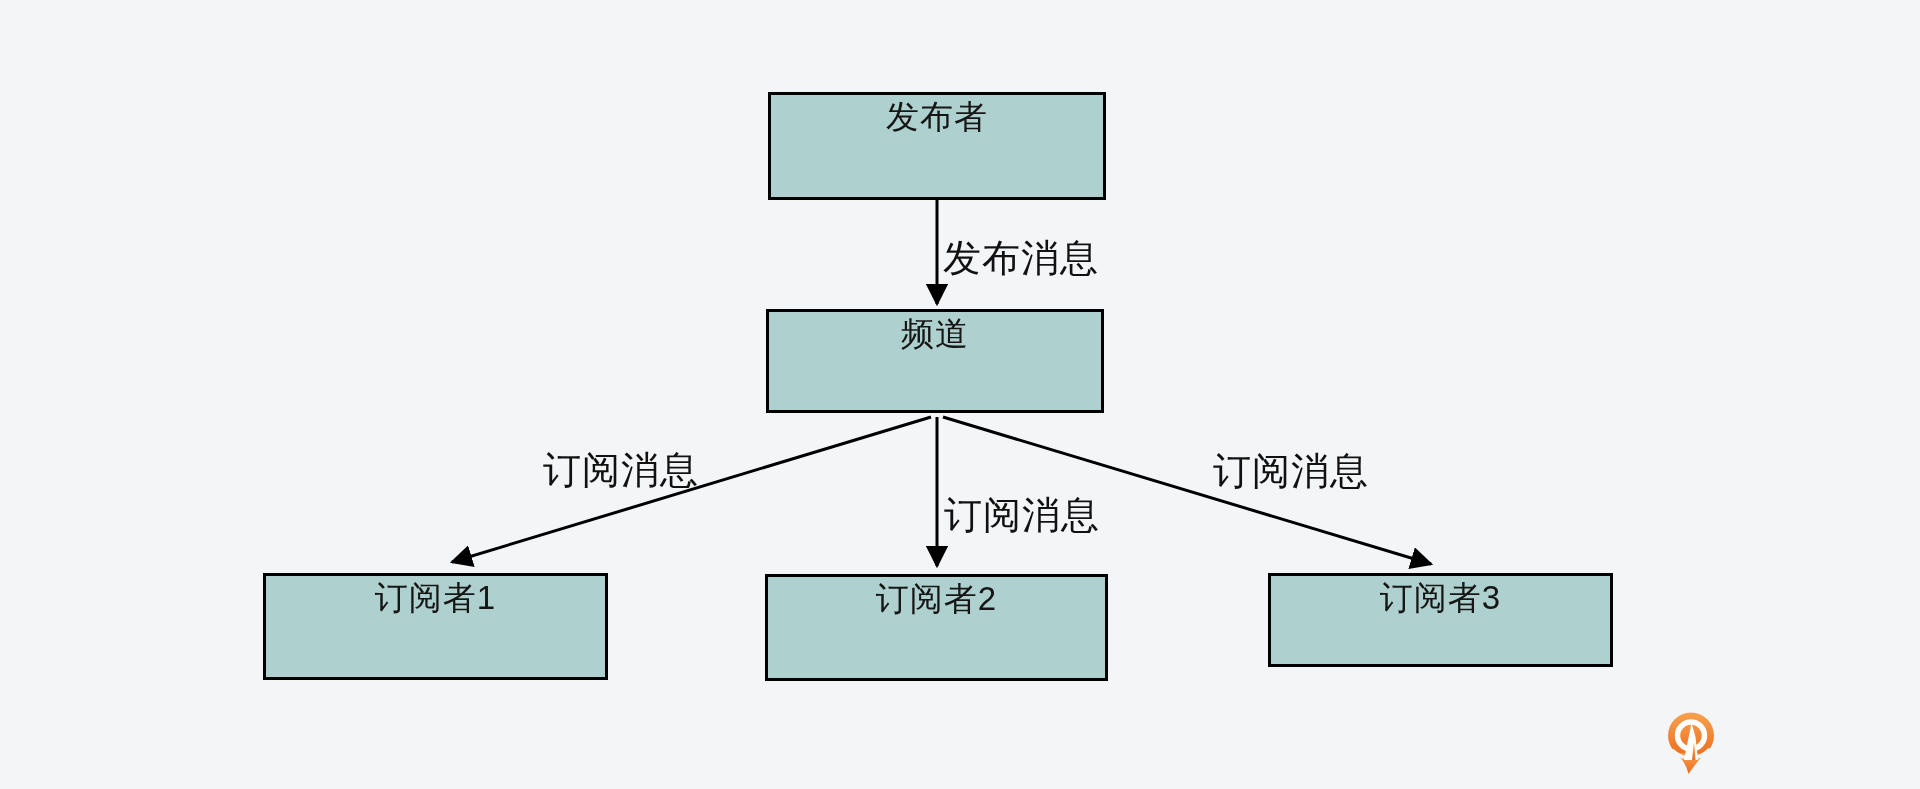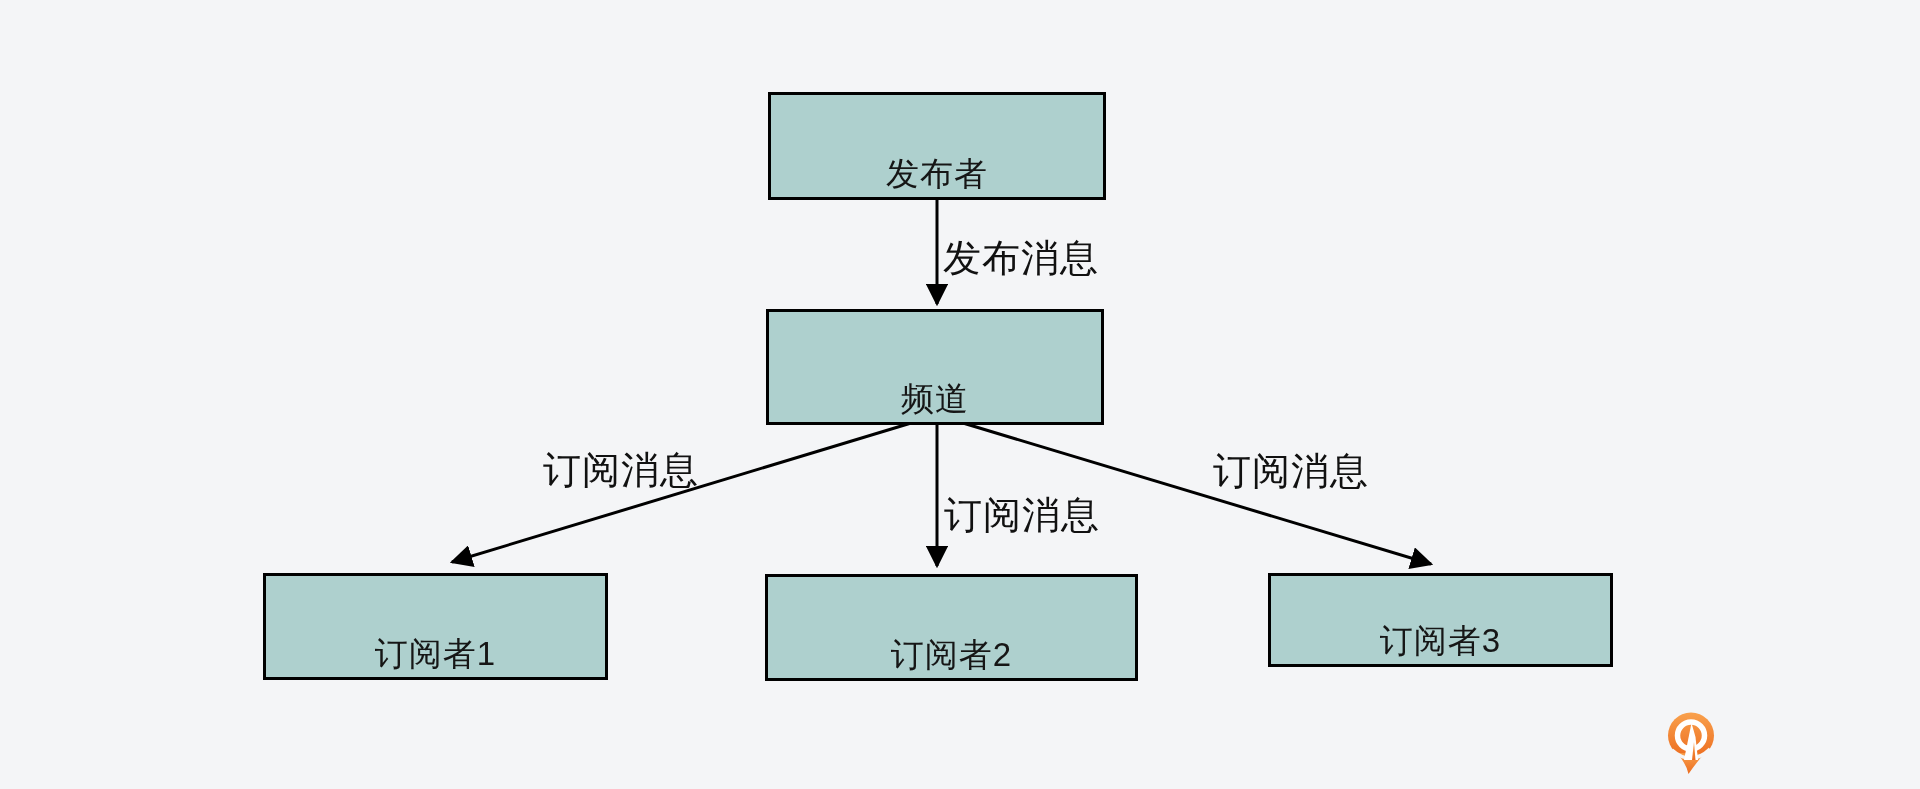--- a/index.html
+++ b/index.html
@@ -11,21 +11,21 @@
     font-family:"Liberation Sans", sans-serif;
   }
   #canvas{position:absolute;inset:0}
   #edges{position:absolute;left:0;top:0;width:1920px;height:789px}
   .edge-line{stroke:#000;stroke-width:3;fill:none}
   .node{
     position:absolute;
     background:#aed0ce;
     border:3px solid #000;
     box-sizing:border-box;
-    display:flex;align-items:flex-end;justify-content:center;
+    display:flex;align-items:flex-start;justify-content:center;
   }
   .node-label{
     font-size:33px;
     color:#161616;
     letter-spacing:1px;
     white-space:nowrap;
   }
   .edge-label{
     position:absolute;
     font-size:38px;
@@ -58,27 +58,27 @@
         <line x1="931" y1="417" x2="452" y2="562" class="edge-line" stroke="#000000" marker-end="url(#arrow)"></line>
         <line x1="937" y1="417" x2="937" y2="566" class="edge-line" stroke="#000000" marker-end="url(#arrow)"></line>
         <line x1="943" y1="417" x2="1431" y2="564" class="edge-line" stroke="#000000" marker-end="url(#arrow)"></line>
       </g>
   </svg>
 
   <div id="nodes-layer">
       <div class="node" style="left: 768px; top: 92px; width: 338px; height: 108px; background: rgb(174, 208, 206); border-color: rgb(0, 0, 0);">
         <span class="node-label">发布者</span>
       </div>
-      <div class="node" style="left: 766px; top: 309px; width: 338px; height: 116px; background: rgb(174, 208, 206); border-color: rgb(0, 0, 0);">
+      <div class="node" style="left: 766px; top: 309px; width: 338px; height: 104px; background: rgb(174, 208, 206); border-color: rgb(0, 0, 0);">
         <span class="node-label">频道</span>
       </div>
       <div class="node" style="left: 263px; top: 573px; width: 345px; height: 107px; background: rgb(174, 208, 206); border-color: rgb(0, 0, 0);">
         <span class="node-label">订阅者1</span>
       </div>
-      <div class="node" style="left: 765px; top: 574px; width: 373px; height: 107px; background: rgb(174, 208, 206); border-color: rgb(0, 0, 0);">
+      <div class="node" style="left: 765px; top: 574px; width: 343px; height: 107px; background: rgb(174, 208, 206); border-color: rgb(0, 0, 0);">
         <span class="node-label">订阅者2</span>
       </div>
       <div class="node" style="left: 1268px; top: 573px; width: 345px; height: 94px; background: rgb(174, 208, 206); border-color: rgb(0, 0, 0);">
         <span class="node-label">订阅者3</span>
       </div>
     </div>
   <div id="edge-labels-layer">
       <div class="edge-label" style="left: 943px; top: 233px; color: rgb(17, 17, 17);">发布消息</div>
       <div class="edge-label" style="left: 543px; top: 445px; color: rgb(17, 17, 17);">订阅消息</div>
       <div class="edge-label" style="left: 944px; top: 490px; color: rgb(17, 17, 17);">订阅消息</div>

